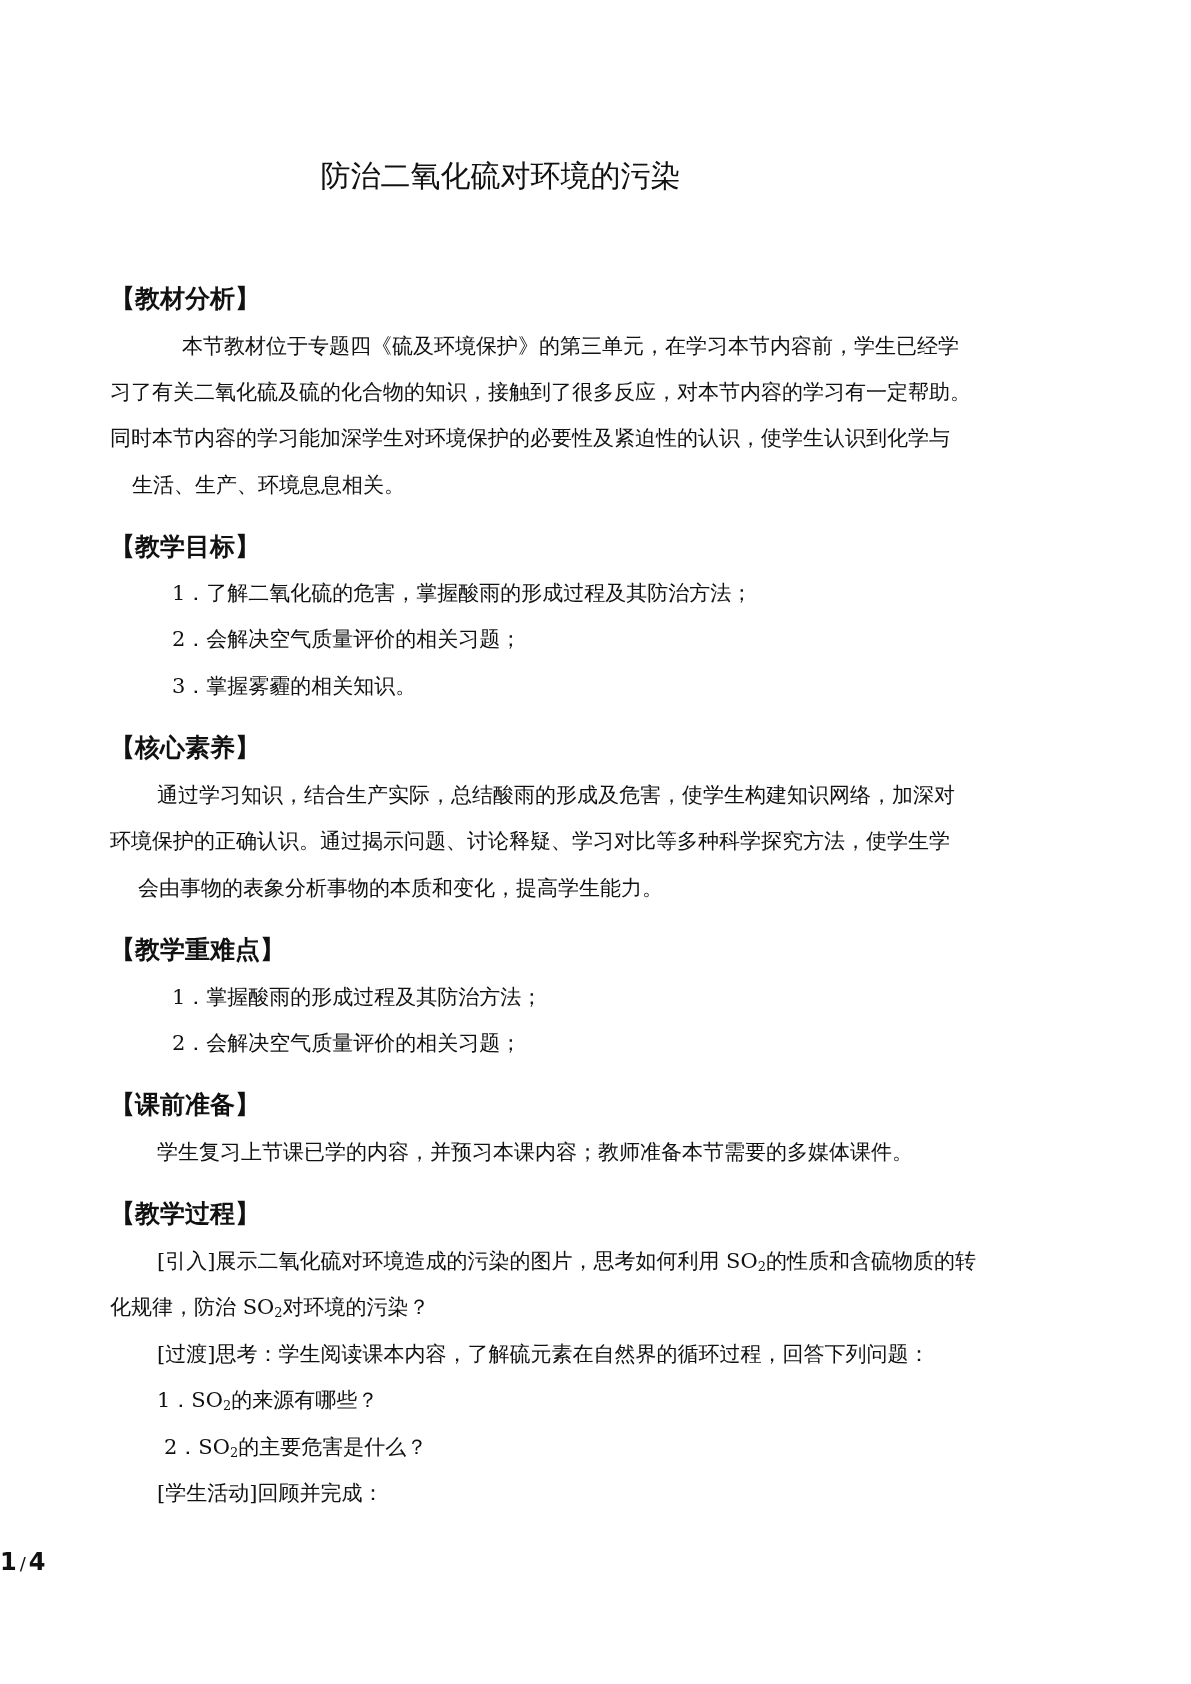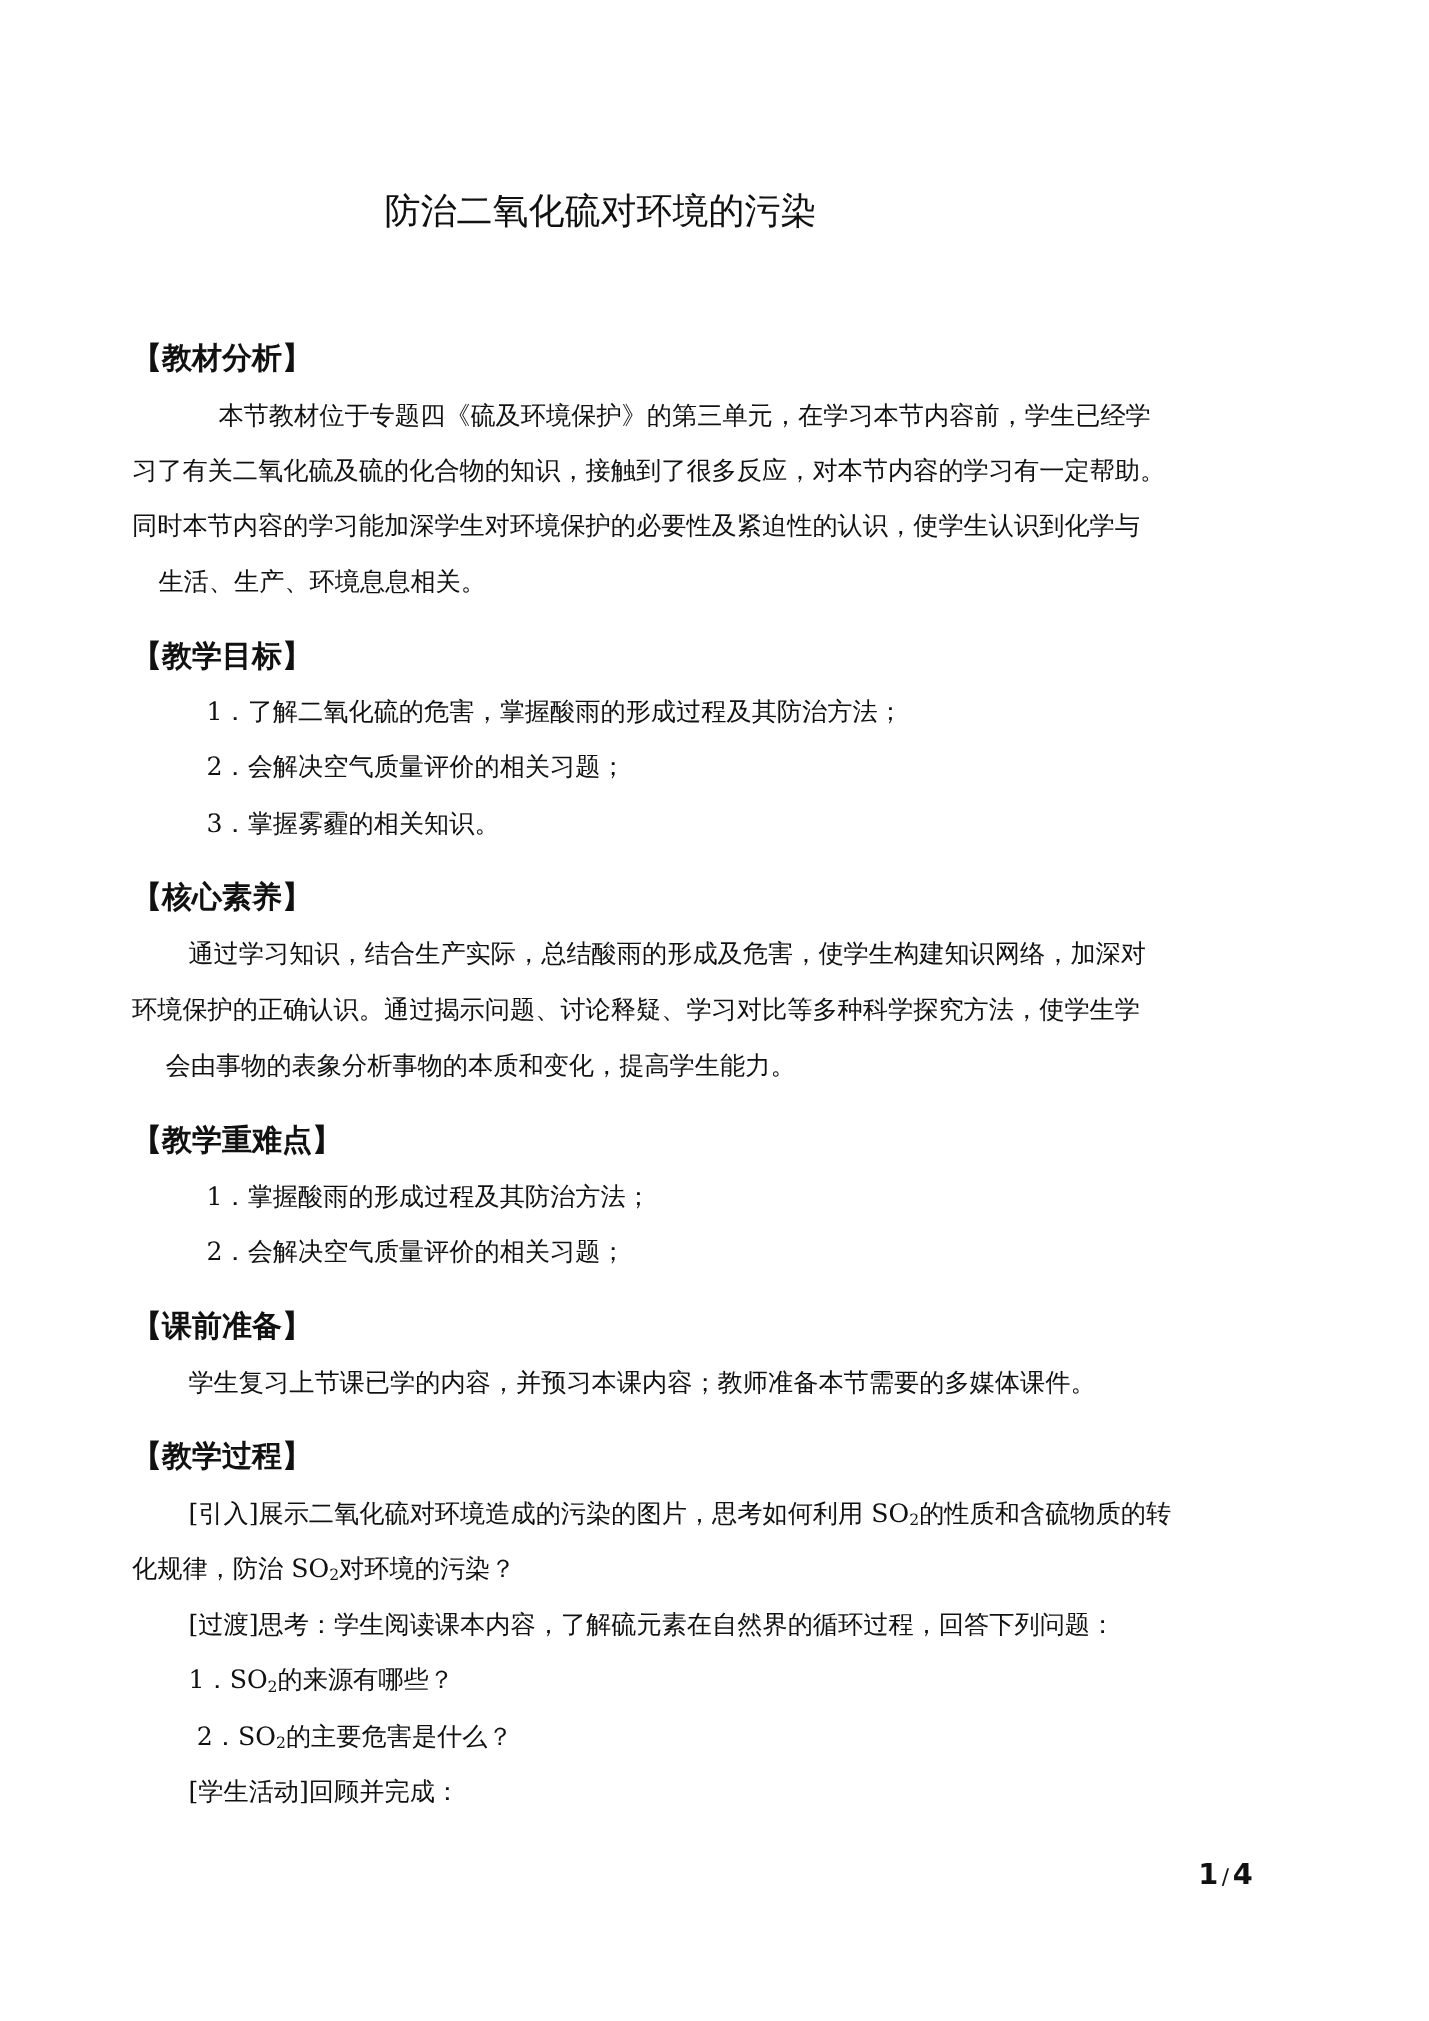--- a/index.html
+++ b/index.html
@@ -4,21 +4,21 @@
 <style>
   html, body { margin:0; padding:0; background:#ffffff; }
   body { width:1191px; height:1684px; position:relative; overflow:hidden;
          font-family:"DejaVu Serif","Liberation Serif",serif; color:#111; }
   .abs { position:absolute; white-space:nowrap; }
   .title { left:0; width:1001px; text-align:center; top:156px; font-size:30px; font-weight:normal; letter-spacing:0px; }
   .h { left:110px; font-size:25px; font-weight:bold; font-family:"DejaVu Sans","Liberation Sans",sans-serif; }
   .p { font-size:21px; line-height:46px; }
   .item { left:157px; font-size:21px;margin-left:15px; }
   sub { font-size:13px; vertical-align:-3px; }
-  .page { left:0; width:1044px; text-align:right; top:1548px; font-size:24px; font-weight:bold; font-family:"DejaVu Sans","Liberation Sans",sans-serif; }
+  .page { left:0; width:1044px; text-align:left; top:1548px; font-size:24px; font-weight:bold; font-family:"DejaVu Sans","Liberation Sans",sans-serif; }
   .page .slash { font-weight:normal; font-size:18px; margin:0 3px; }
 </style>
 </head>
 <body>
 
 <div>
 
   <div class="abs title">防治二氧化硫对环境的污染</div>
 
   <div class="abs h" style="top:282px;font-family:Liberation Mono, monospace;">【教材分析】</div>

